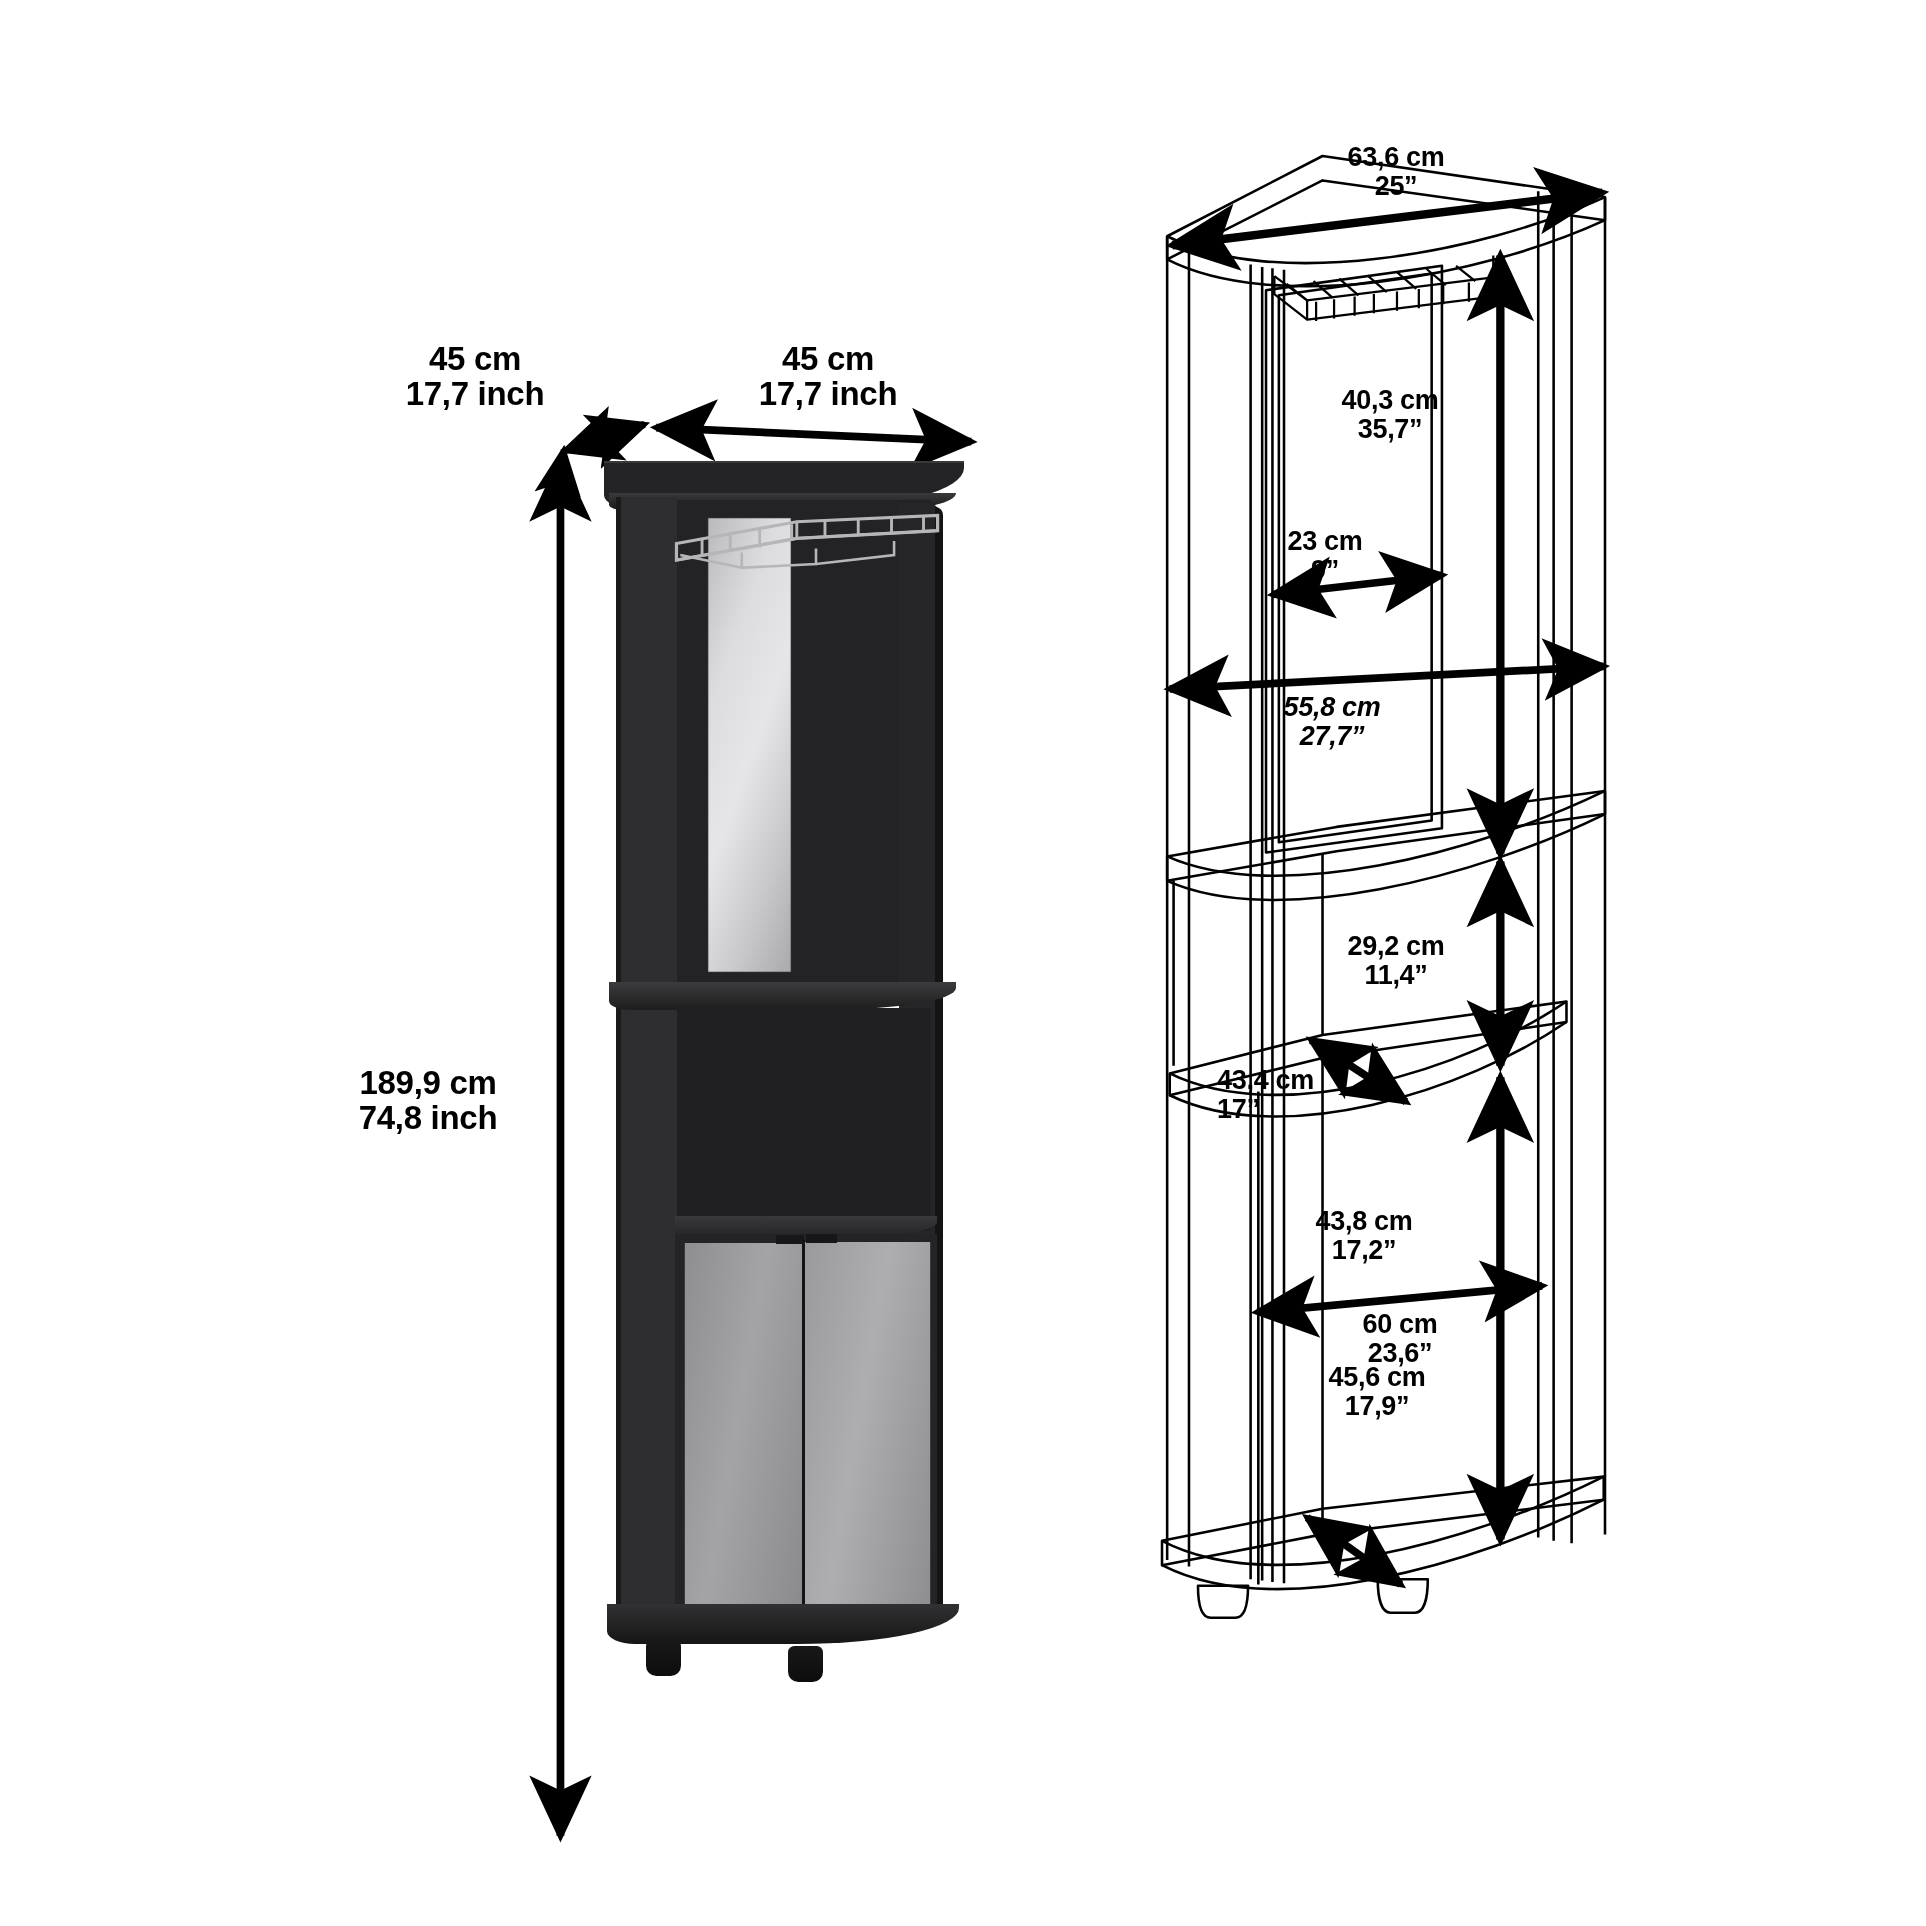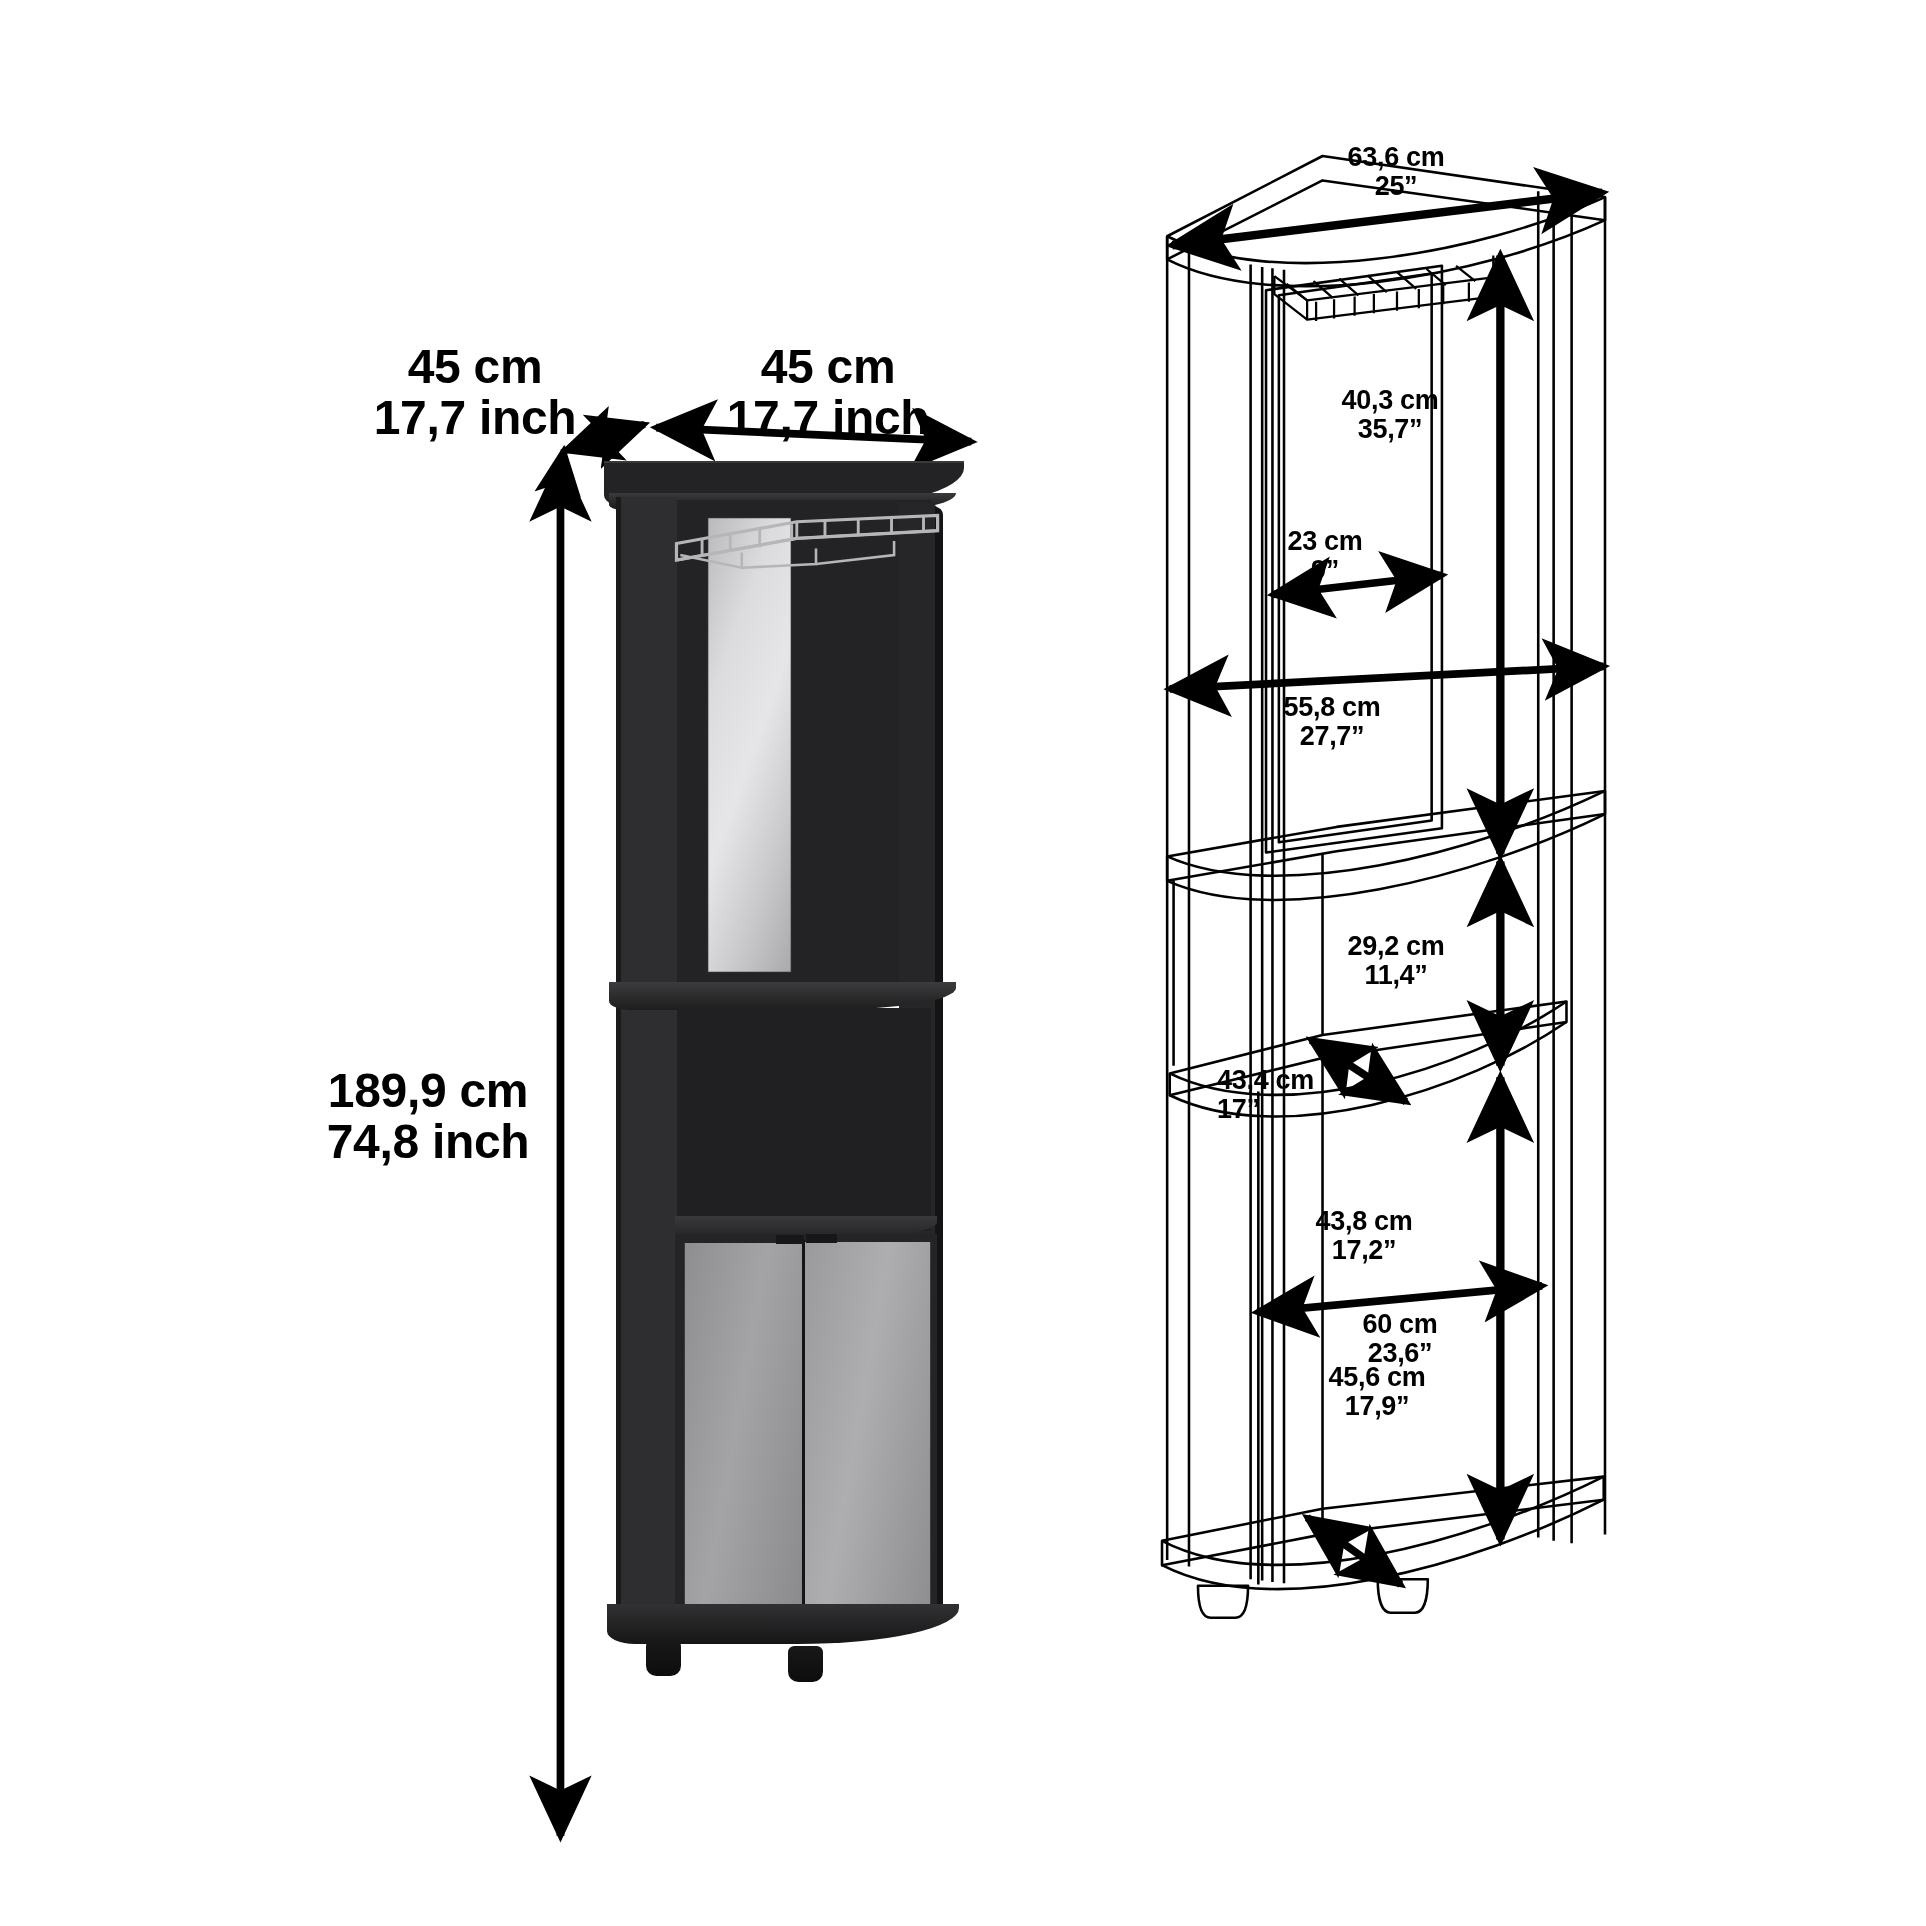--- a/index.html
+++ b/index.html
@@ -7,21 +7,21 @@
        font-family:"Liberation Sans",sans-serif;}
   .stage{position:absolute;inset:0;}
 
   
   .dim{position:absolute;color:#000;font-weight:700;line-height:1.06;
        letter-spacing:-0.3px;white-space:nowrap;}
   .dim .l1{display:block;}
   .dim .l2{display:block;}
   .dim.c{text-align:center;}
   .f60{font-size:27px;}
-  .f62{font-size:48px;}
+  .f62{font-size:33px;}
 
   svg{position:absolute;left:0;top:0;overflow:visible;}
 
   
   .render{position:absolute;}
   .wood-grain{
      background-image:repeating-linear-gradient(90deg,
         rgba(255,255,255,.055) 0px, rgba(255,255,255,.055) 0.6px,
         rgba(0,0,0,.14) 0.6px, rgba(0,0,0,.14) 1.3px,
         rgba(255,255,255,.02) 1.3px, rgba(255,255,255,.02) 2.6px,
@@ -236,21 +236,21 @@
     <div class="dim c f60" style="left:1390px;top:386px;transform:translateX(-50%);">
       <span class="l1">40,3 cm</span>
       <span class="l2">35,7”</span>
     </div>
 
     <div class="dim c f60" style="left:1325px;top:527px;transform:translateX(-50%);">
       <span class="l1">23 cm</span>
       <span class="l2">9”</span>
     </div>
 
-    <div class="dim c f60" style="left:1332px;top:693px;transform:translateX(-50%);">
+    <div class="dim c f60" style="left:1332px;top:693px;transform:translateX(-50%);font-style:italic;">
       <span class="l1">55,8 cm</span>
       <span class="l2">27,7”</span>
     </div>
 
     <div class="dim c f60" style="left:1396px;top:932px;transform:translateX(-50%);">
       <span class="l1">29,2 cm</span>
       <span class="l2">11,4”</span>
     </div>
 
     <div class="dim f60" style="left:1217px;top:1066px;">

